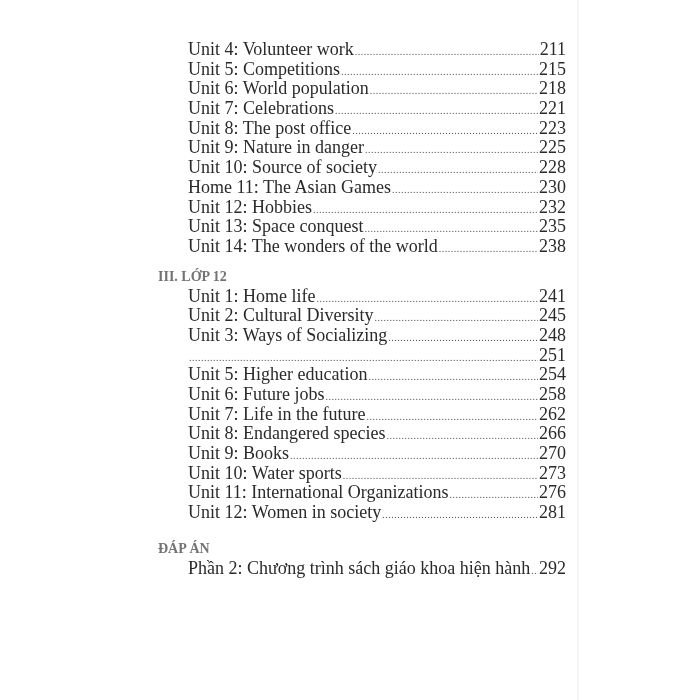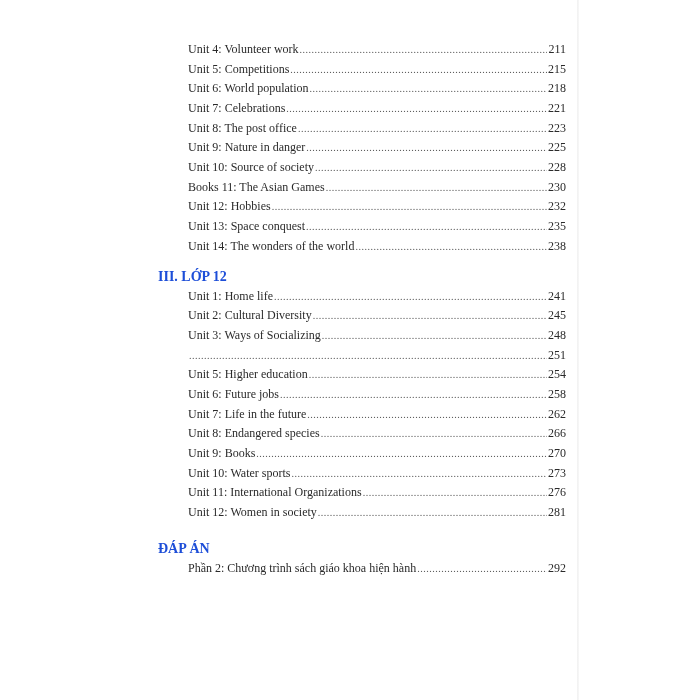--- a/index.html
+++ b/index.html
@@ -14,27 +14,27 @@
       position: absolute; left: 577px; top: 0; width: 2px; height: 700px;
       background: linear-gradient(to right, #f1f1f1, #f7f7f7);
     }
     .toc {
       position: absolute; left: 158px; top: 40px; width: 408px;
     }
     .section-heading {
       font-weight: bold;
       font-size: 14px;
       height: 20px; line-height: 20px;
-      color: #1d4ed8;
+      color: #737373;
     }
     .entry {
-      display: flex; align-items: flex-end;
+      display: flex; align-items: flex-start;
       padding-left: 30px;
       height: 19.7px; line-height: 19.7px;
-      font-size: 12px;
+      font-size: 18px;
       white-space: nowrap;
     }
     .entry .title { flex: 0 0 auto; }
     .entry .leader {
       flex: 1 1 auto; overflow: hidden; margin: 0 1px;
       color: #555; letter-spacing: 0.5px;
     }
     .entry .leader::before {
       content: "....................................................................................................................................................................................................................";
       font-size: 10px;
@@ -80,21 +80,21 @@
         <span class="title">Unit 9: Nature in danger</span>
         <span class="leader"></span>
         <span class="page">225</span>
       </div>
       <div class="entry">
         <span class="title">Unit 10: Source of society</span>
         <span class="leader"></span>
         <span class="page">228</span>
       </div>
       <div class="entry">
-        <span class="title">Books 11: The Asian Games</span>
+        <span class="title">Home 11: The Asian Games</span>
         <span class="leader"></span>
         <span class="page">230</span>
       </div>
       <div class="entry">
         <span class="title">Unit 12: Hobbies</span>
         <span class="leader"></span>
         <span class="page">232</span>
       </div>
       <div class="entry">
         <span class="title">Unit 13: Space conquest</span>

